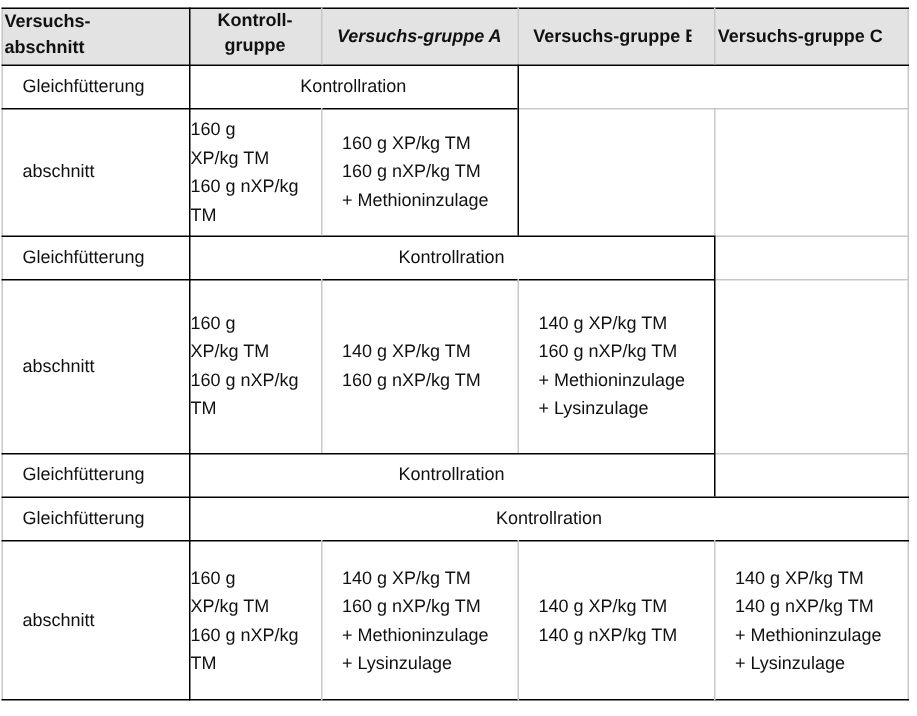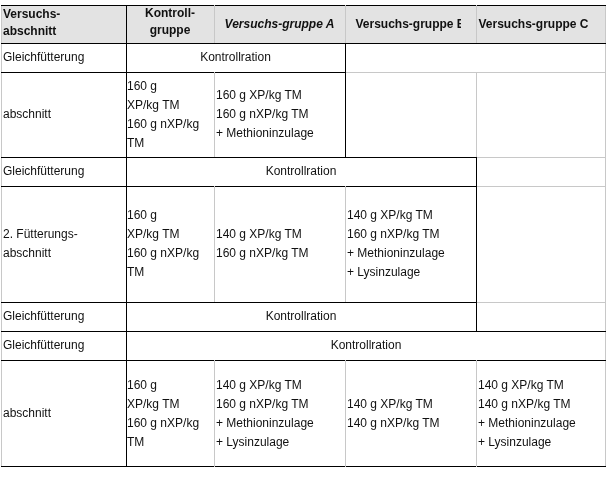--- a/index.html
+++ b/index.html
@@ -2,21 +2,21 @@
 <html><head>
 <meta charset="utf-8">
 <style>
   html, body { margin:0; padding:0; background:#ffffff; }
   body { width:611px; height:477px; position:relative; overflow:hidden;
          font-family:"Liberation Sans", sans-serif; font-size:12px; color:#111; }
   .tbl { position:absolute; left:1px; top:5px; width:605px; height:462px; }
   .cell { position:absolute; box-sizing:border-box; line-height:19px; }
   .hdr { background:#e3e3e3; font-weight:bold; }
   .center { display:flex; align-items:center; justify-content:center; text-align:center; }
-  .left { display:flex; align-items:center; padding-left:2px; }
+  .left { display:flex; align-items:center; padding-left:14px; }
   .line { position:absolute; }
   .hk { background:#000; height:1px; }
   .hg { background:#c8c8c8; height:1px; }
   .vk { background:#000; width:1px; }
   .vg { background:#c8c8c8; width:1px; }
 </style>
 </head>
 <body>
 
 <div class="tbl">
@@ -55,21 +55,20 @@
       <div>160 g nXP/kg TM</div>
       <div>+ Methioninzulage</div>
     </div>
   </div>
 
   <div class="cell left" style="left:0;top:152px;width:125px;height:29px;">Gleichfütterung</div>
   <div class="cell center" style="left:125px;top:152px;width:350px;height:29px;">Kontrollration</div>
 
   <div class="cell left" style="left:0;top:181px;width:125px;height:116px;">
     <div>
-      <div>2. Fütterungs-</div>
       <div>abschnitt</div>
     </div>
   </div>
   <div class="cell left" style="left:125px;top:181px;width:88px;height:116px;padding-left:1px;">
     <div>
       <div>160 g</div>
       <div>XP/kg TM</div>
       <div>160 g nXP/kg</div>
       <div>TM</div>
     </div>

